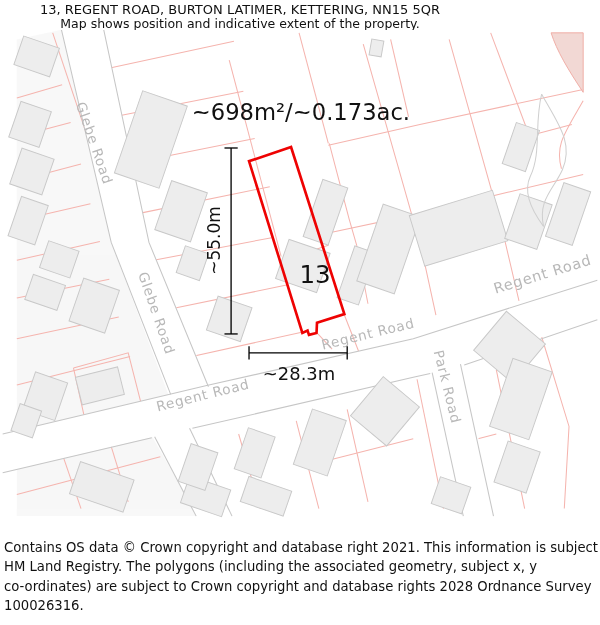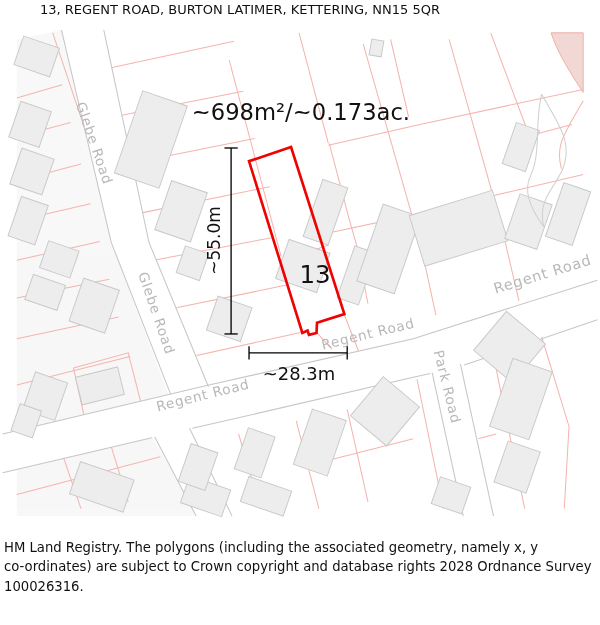--- a/index.html
+++ b/index.html
@@ -13,20 +13,21 @@
   .footer div{font-size:13.2px;line-height:19.4px;white-space:nowrap;}
   text{user-select:none;}
 </style>
 </head>
 <body>
 
 <div id="stage">
 
   <div class="header">
     <div class="l1">13, REGENT ROAD, BURTON LATIMER, KETTERING, NN15 5QR</div>
+    <div class="l2">Map shows position and indicative extent of the property.</div>
   </div>
 
   <svg id="mapsvg" width="600" height="505" viewBox="0 30 600 535" xmlns="http://www.w3.org/2000/svg">
 
     <rect x="0" y="30" width="600" height="505" fill="#ffffff"></rect>
 
     <g fill="#f3f3f3" opacity="0.6">
       <polygon points="0,40 55,28 118,270 172,420 0,468"></polygon>
       <polygon points="0,468 143,460 192,545 0,545"></polygon>
     </g>
@@ -171,18 +172,19 @@
       <line x1="350" y1="365" x2="350" y2="379"></line>
     </g>
     <text x="209" y="259" transform="rotate(-90 209 253)" text-anchor="middle" font-size="18" fill="#111">~55.0m</text>
     <text x="299" y="401" text-anchor="middle" font-size="19" fill="#111">~28.3m</text>
 
     <text x="301" y="125" text-anchor="middle" font-size="24" fill="#111">~698m²/~0.173ac.</text>
     <text x="316" y="298" text-anchor="middle" font-size="26" fill="#111">13</text>
   </svg>
 
   <div class="footer">
-    <div>HM Land Registry. The polygons (including the associated geometry, namely x, y</div>
+    <div>Contains OS data © Crown copyright and database right 2021. This information is subject</div>
+    <div>HM Land Registry. The polygons (including the associated geometry, subject x, y</div>
     <div>co-ordinates) are subject to Crown copyright and database rights 2028 Ordnance Survey</div>
     <div>100026316.</div>
   </div>
 
 </div>
 
 </body></html>

